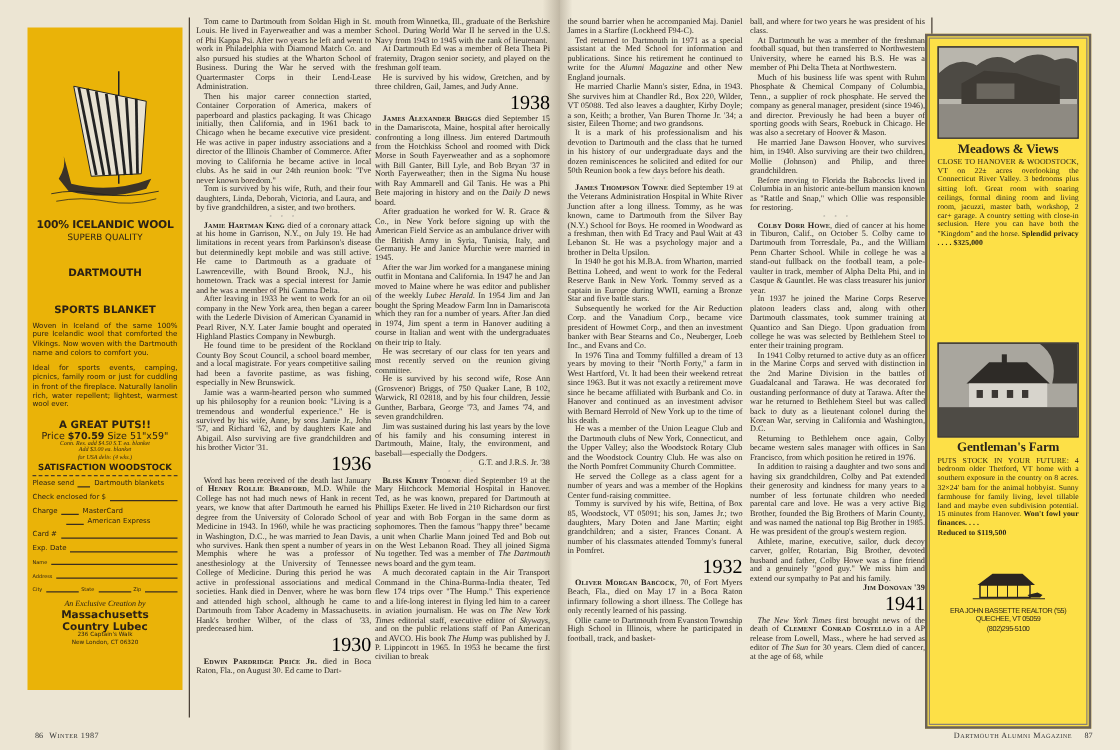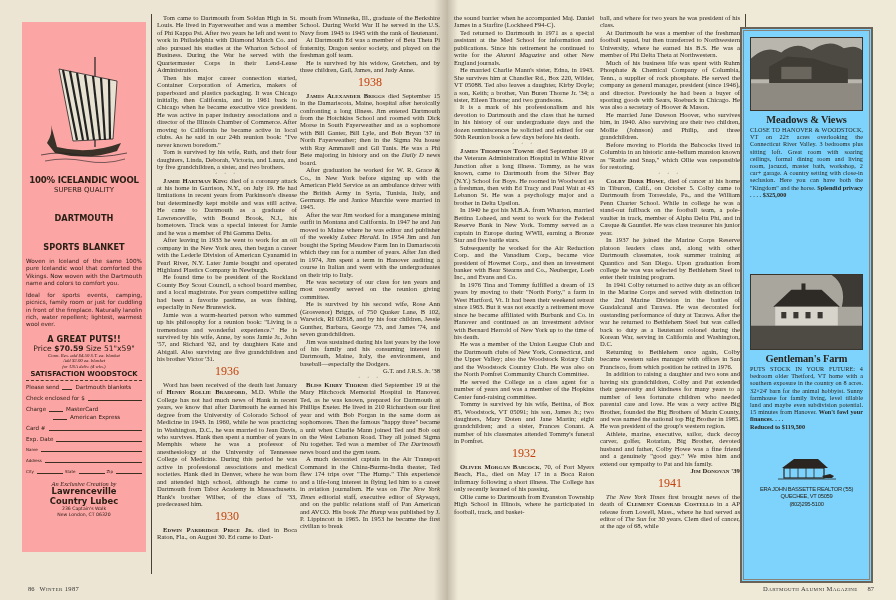--- a/index.html
+++ b/index.html
@@ -9,26 +9,26 @@
   .page-left { background: #ece5d3; }
   .page-right { background: #efe9d8; }
   .gutter-shadow-l { position: absolute; right: 0; top: 0; width: 14px; height: 100%; background: linear-gradient(to right, rgba(0,0,0,0), rgba(60,45,25,0.25)); }
   .gutter-shadow-r { position: absolute; left: 0; top: 0; width: 10px; height: 100%; background: linear-gradient(to left, rgba(0,0,0,0), rgba(60,45,25,0.22)); }
 
   .col { position: absolute; font-family: "Liberation Serif", serif; font-size: 6.6px; line-height: 7.45px; color: #2a2520; text-align: justify; }
   .col p { text-indent: 6px; }
   .col p.noind { text-indent: 0; }
   .sc { font-variant: small-caps; font-weight: bold; letter-spacing: 0.1px; }
   .it { font-style: italic; }
-  .yr { font-size: 12px; line-height: 15px; text-align: center; margin: 1px 0 2px; font-family: "Liberation Serif", serif; color: #c2410c; }
+  .yr { font-size: 16px; line-height: 15px; text-align: right; margin: 1px 0 2px; font-family: "Liberation Serif", serif; color: #000000; }
   .sep { text-align: center; font-size: 5px; line-height: 6px; color: #777; letter-spacing: 3px; }
   .sig { text-align: right; }
 
   
-  .ad-blanket { position: absolute; left: 22px; top: 22px; width: 124px; height: 530px; background: #fca5a5; font-family: "DejaVu Sans", sans-serif; color: #2b2116; text-align: center; }
+  .ad-blanket { position: absolute; left: 22px; top: 22px; width: 124px; height: 530px; background: #eab308; font-family: "DejaVu Sans", sans-serif; color: #2b2116; text-align: center; }
   .ship { margin: 33px auto 0; width: 90px; height: 112px; }
   .ad-h1 { font-weight: bold; font-size: 8.6px; margin-top: 4px; letter-spacing: -0.2px; }
   .ad-h2 { font-size: 7px; margin-top: 1px; }
   .ad-h3 { font-weight: bold; font-size: 8.2px; line-height: 9px; margin-top: 20px; }
   .ad-body { text-align: justify; font-size: 5.7px; line-height: 7.3px; margin: 6px 4px 0; }
   .ad-body p { margin-bottom: 5px; }
   .ad-gift { font-weight: bold; font-size: 8.2px; margin-top: 1px; }
   .ad-price { font-size: 7.6px; }
   .ad-price b { font-weight: bold; }
   .ad-note { font-style: italic; font-size: 4.8px; line-height: 5.5px; font-family: "Liberation Serif", serif; }
@@ -40,21 +40,21 @@
   .form-row.small { font-size: 4px; margin-bottom: 6px; }
   .ad-excl { font-style: italic; font-family: "Liberation Serif", serif; font-size: 6.4px; margin-top: 3px; }
   .ad-co { font-weight: bold; font-size: 8.4px; line-height: 9.5px; font-family: "DejaVu Sans", sans-serif; }
   .ad-addr { font-size: 4.6px; line-height: 6px; }
 
   .folio { position: absolute; bottom: 8px; font-family: "Liberation Serif", serif; font-size: 6.5px; color: #333; }
   .folio .sc2 { font-variant: small-caps; letter-spacing: 0.4px; }
   .vrule { position: absolute; top: 14px; width: 0.8px; background: #4a4036; }
 
   
-  .ad-real { position: absolute; left: 292px; top: 27px; width: 133px; height: 556px; border: 2px solid #6b6258; outline: 1px solid #8a8276; outline-offset: -4px; background: #7dd3fc; font-family: "Liberation Serif", serif; color: #2a241c; }
+  .ad-real { position: absolute; left: 292px; top: 27px; width: 133px; height: 556px; border: 2px solid #6b6258; outline: 1px solid #8a8276; outline-offset: -4px; background: #fde047; font-family: "Liberation Serif", serif; color: #2a241c; }
   .photo { margin: 8px 8px 0; height: 74px; border: 1.5px solid #3a342c; background: #6e6a62; position: relative; overflow: hidden; }
   .photo2 { margin: 76px 8px 0; height: 76px; }
   .ad-r-title { font-weight: bold; font-size: 10.4px; text-align: center; margin-top: 3px; letter-spacing: -0.1px; }
   .ad-r-body { font-size: 6.2px; line-height: 7.2px; text-align: justify; margin: 1px 8px 0; letter-spacing: 0.05px; }
   .ad-r-body b { font-weight: bold; }
   .ad-r-foot { text-align: center; font-family: "Liberation Sans", sans-serif; font-size: 5.8px; line-height: 7.4px; letter-spacing: -0.3px; margin-top: 4px; }
   .bridge { display: block; margin: 26px auto 0; width: 58px; height: 26px; }
 </style>
 </head>
 <body>
@@ -134,21 +134,21 @@
         </div>
       <div class="form-row small">
           <span>City</span>
           <span class="line"></span>
           <span style="margin-left:2px">State</span>
           <span class="line"></span>
           <span style="margin-left:2px">Zip</span>
           <span class="line"></span>
         </div>
       <div class="ad-excl">An Exclusive Creation by</div>
-      <div class="ad-co">Lawrenceville</div>
+      <div class="ad-co">Massachusetts</div>
       <div class="ad-co">Country Lubec</div>
       <div class="ad-addr">236 Captain's Walk</div>
       <div class="ad-addr">New London, CT 06320</div>
     </div>
 
     <div class="folio" style="left:28px">
       <span>86</span>&nbsp;&nbsp;&nbsp;<span class="sc2">Winter 1987</span>
     </div>
 
     <div class="vrule" style="left:151px; height:560px;"></div>

